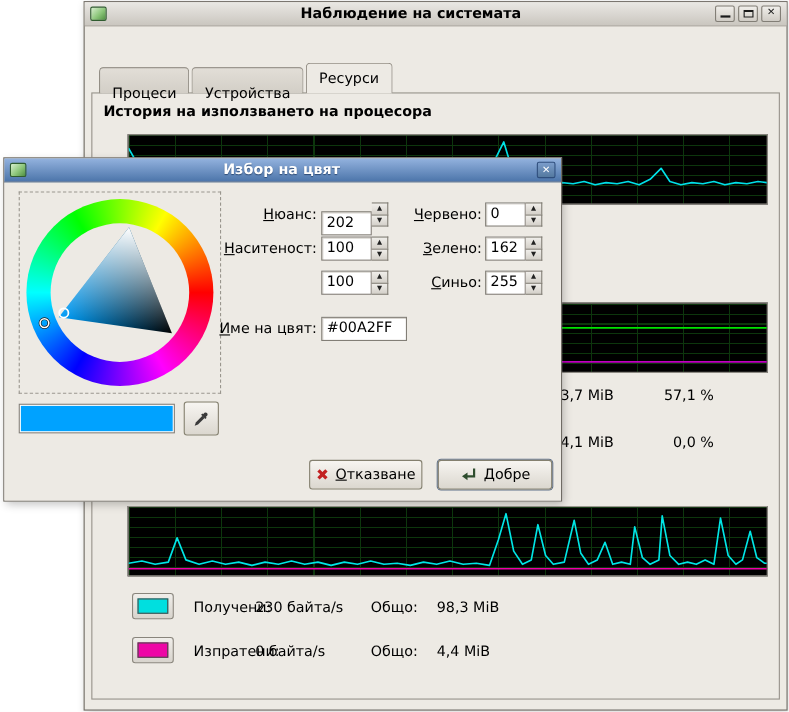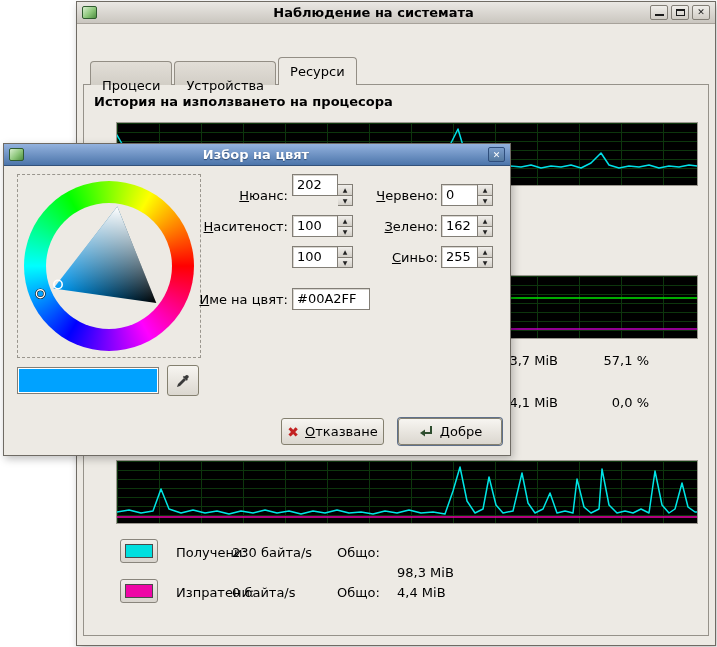--- a/index.html
+++ b/index.html
@@ -139,21 +139,21 @@
         <polyline points="0,56 580,56" style="stroke: rgb(238, 0, 168);"></polyline>
       </svg>
     </div>
 
     <div class="color-btn" style="left:43px; top:537px;">
       <div class="swatch-fill" style="background: rgb(0, 223, 223);"></div>
     </div>
     <div class="ltext" style="left:99px; top:543px;">Получени:</div>
     <div class="ltext" style="left:155px; top:543px;">230 байта/s</div>
     <div class="ltext" style="left:260px; top:543px;">Общо:</div>
-    <div class="ltext" style="left:320px; top:543px;margin-top:20px;">98,3 MiB</div>
+    <div class="ltext" style="left:320px; top:543px;">98,3 MiB</div>
 
     <div class="color-btn" style="left:43px; top:577px;">
       <div class="swatch-fill" style="background: rgb(238, 6, 166);"></div>
     </div>
     <div class="ltext" style="left:99px; top:583px;">Изпратени:</div>
     <div class="ltext" style="left:155px; top:583px;">0 байта/s</div>
     <div class="ltext" style="left:260px; top:583px;">Общо:</div>
     <div class="ltext" style="left:320px; top:583px;">4,4 MiB</div>
   </div>
 
@@ -186,21 +186,21 @@
           </linearGradient>
         </defs>
         <polygon points="29.4,107.5 93.3,25.6 132.3,121.9" fill="url(#triBase)"></polygon>
         <polygon points="29.4,107.5 93.3,25.6 132.3,121.9" fill="url(#triWhite)"></polygon>
         <circle cx="16.4" cy="112.7" r="4" fill="none" stroke="#1a1a1a" stroke-width="2.6"></circle>
         <circle cx="16.4" cy="112.7" r="4" fill="none" stroke="#ffffff" stroke-width="1.4"></circle>
         <circle cx="34" cy="103.5" r="4.2" fill="none" stroke="#ffffff" stroke-width="1.6"></circle>
       </svg>
 
       <div class="flabel mnemonic" style="left:154px; top:22px; width:130px;">Нюанс:</div>
-      <div class="entry" style="left:288px; top:8px; width:46px;">202</div>
+      <div class="entry" style="left:288px; top:26px; width:46px;">202</div>
       <div class="spinner" style="left:334px; top:18px;">
         <span class="sp up">▲</span>
         <span class="sp">▼</span>
       </div>
 
       <div class="flabel mnemonic" style="left:154px; top:53px; width:130px;">Наситеност:</div>
       <div class="entry" style="left:288px; top:49px; width:46px;">100</div>
       <div class="spinner" style="left:334px; top:49px;">
         <span class="sp up">▲</span>
         <span class="sp">▼</span>

